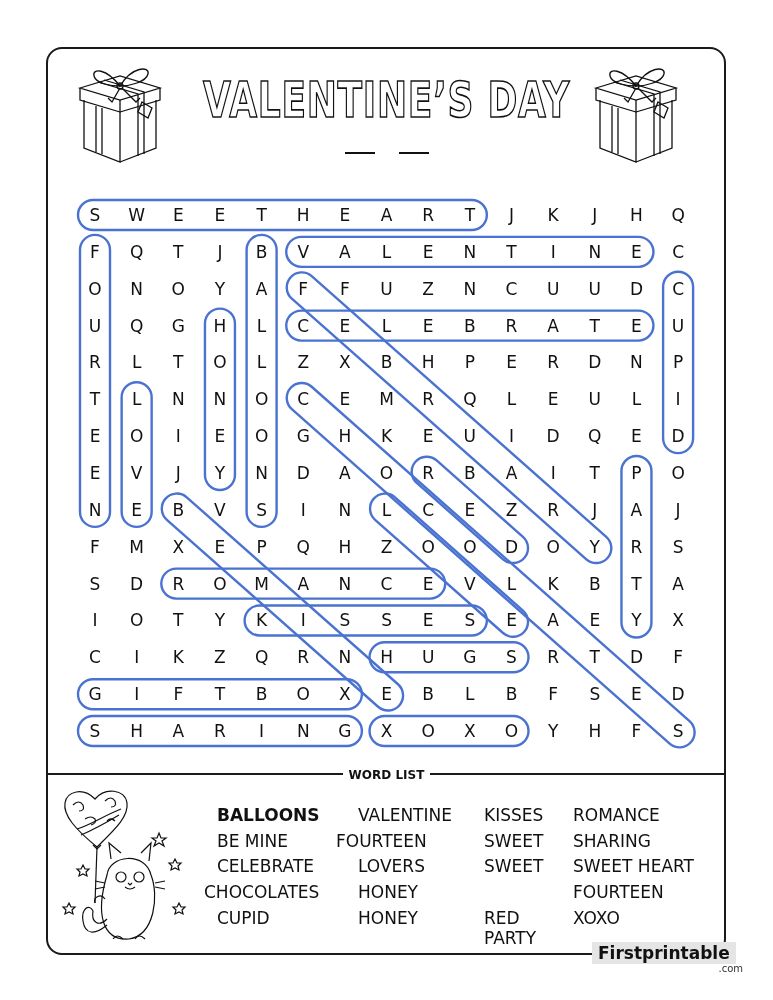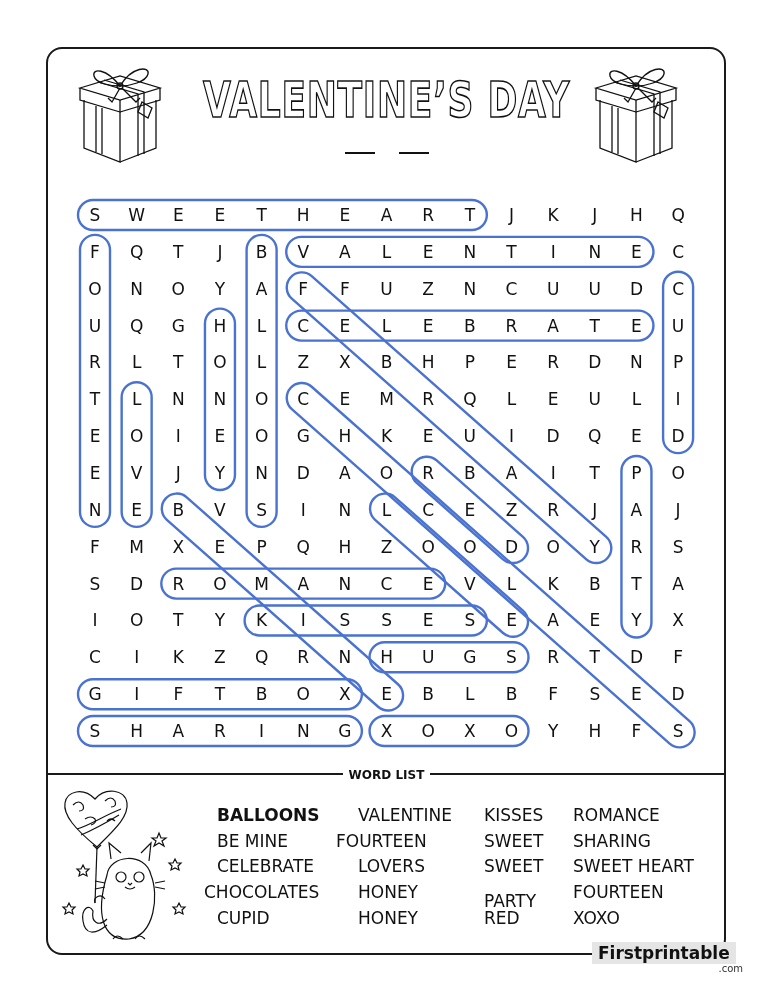--- a/index.html
+++ b/index.html
@@ -358,21 +358,21 @@
     <div class="word" style="left: 204px; top: 882px;">CHOCOLATES</div>
     <div class="word" style="left: 217px; top: 908px;">CUPID</div>
     <div class="word" style="left: 358px; top: 805px;">VALENTINE</div>
     <div class="word" style="left: 336px; top: 831px;">FOURTEEN</div>
     <div class="word" style="left: 358px; top: 856px;">LOVERS</div>
     <div class="word" style="left: 358px; top: 882px;">HONEY</div>
     <div class="word" style="left: 358px; top: 908px;">HONEY</div>
     <div class="word" style="left: 484px; top: 805px;">KISSES</div>
     <div class="word" style="left: 484px; top: 831px;">SWEET</div>
     <div class="word" style="left: 484px; top: 856px;">SWEET</div>
-    <div class="word" style="left: 484px; top: 891px;">PARTY</div>
+    <div class="word" style="left: 484px; top: 928px;">PARTY</div>
     <div class="word" style="left: 484px; top: 908px;">RED</div>
     <div class="word" style="left: 573px; top: 805px;">ROMANCE</div>
     <div class="word" style="left: 573px; top: 831px;">SHARING</div>
     <div class="word" style="left: 573px; top: 856px;">SWEET HEART</div>
     <div class="word" style="left: 573px; top: 882px;">FOURTEEN</div>
     <div class="word" style="left: 573px; top: 908px;">XOXO</div>
   </div>
 
 <div class="brand-wrap"><span class="brand">Firstprintable</span></div>
 <div class="brand-com">.com</div>

